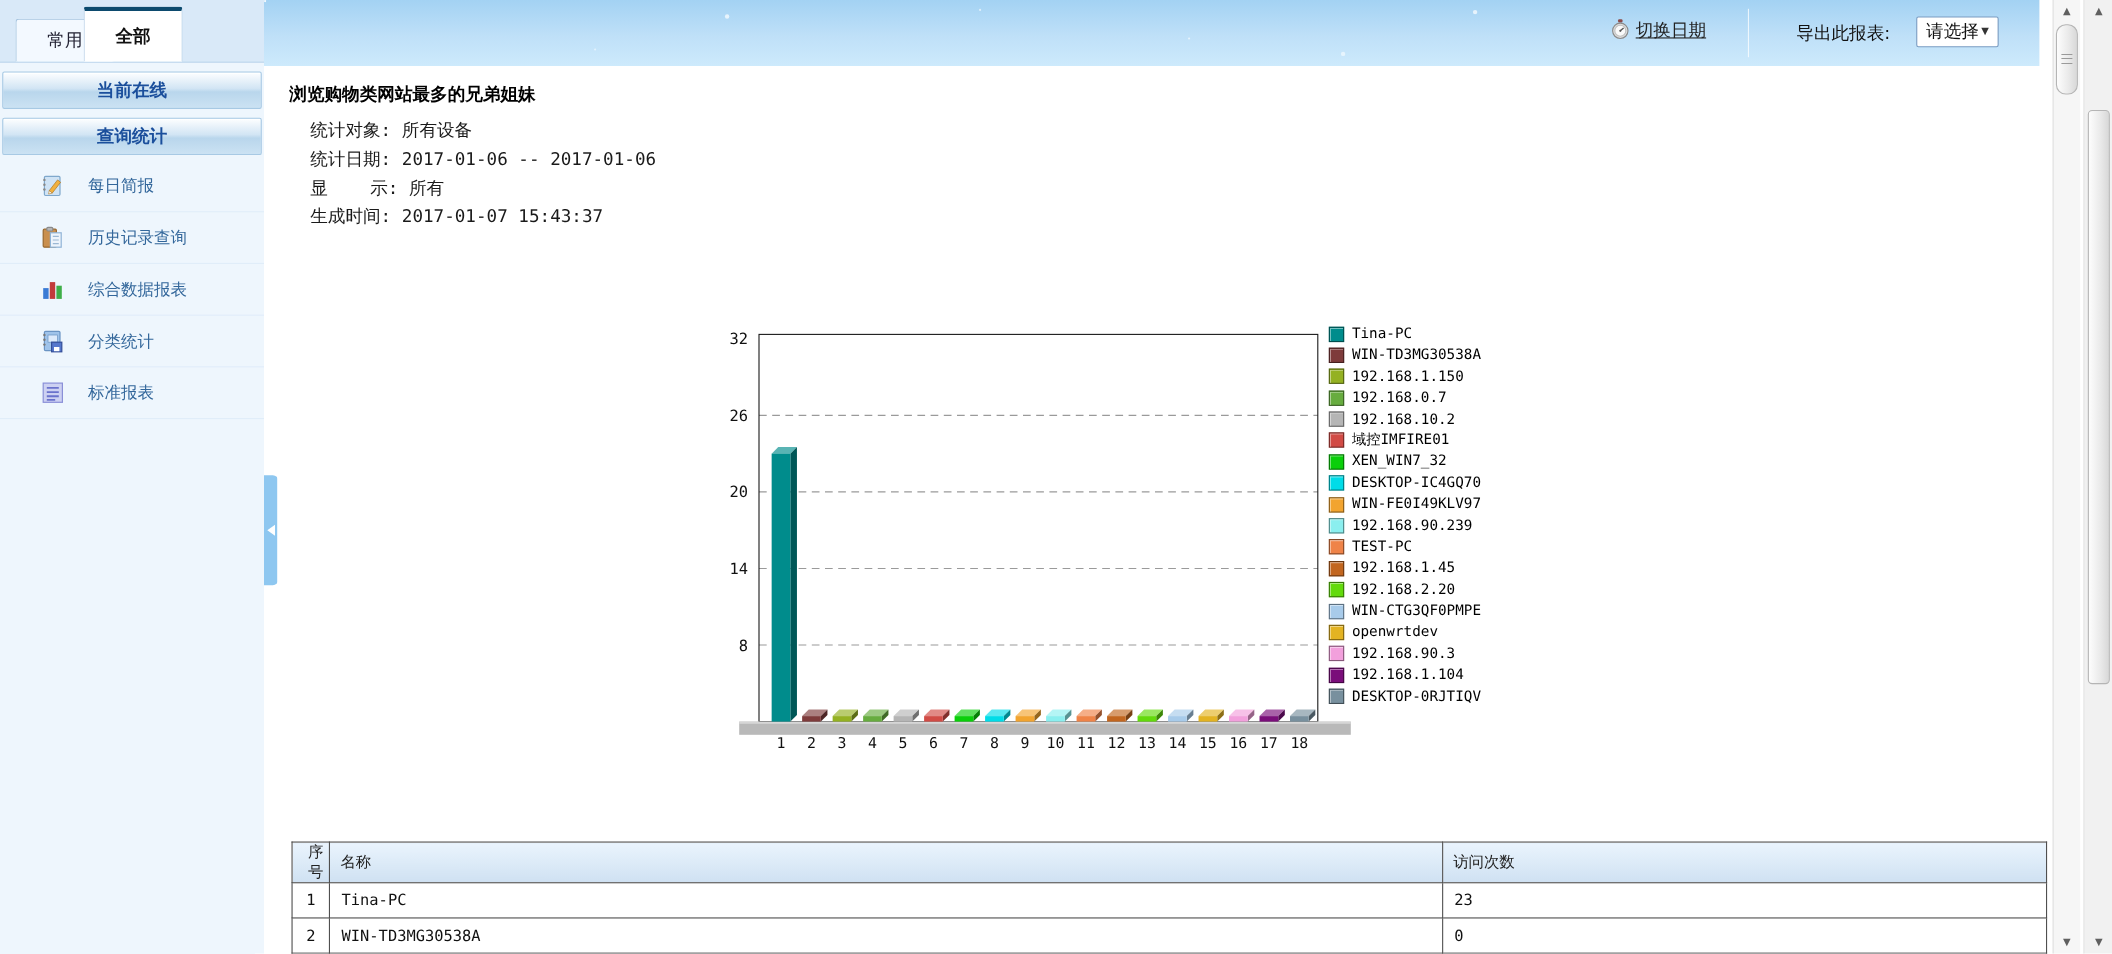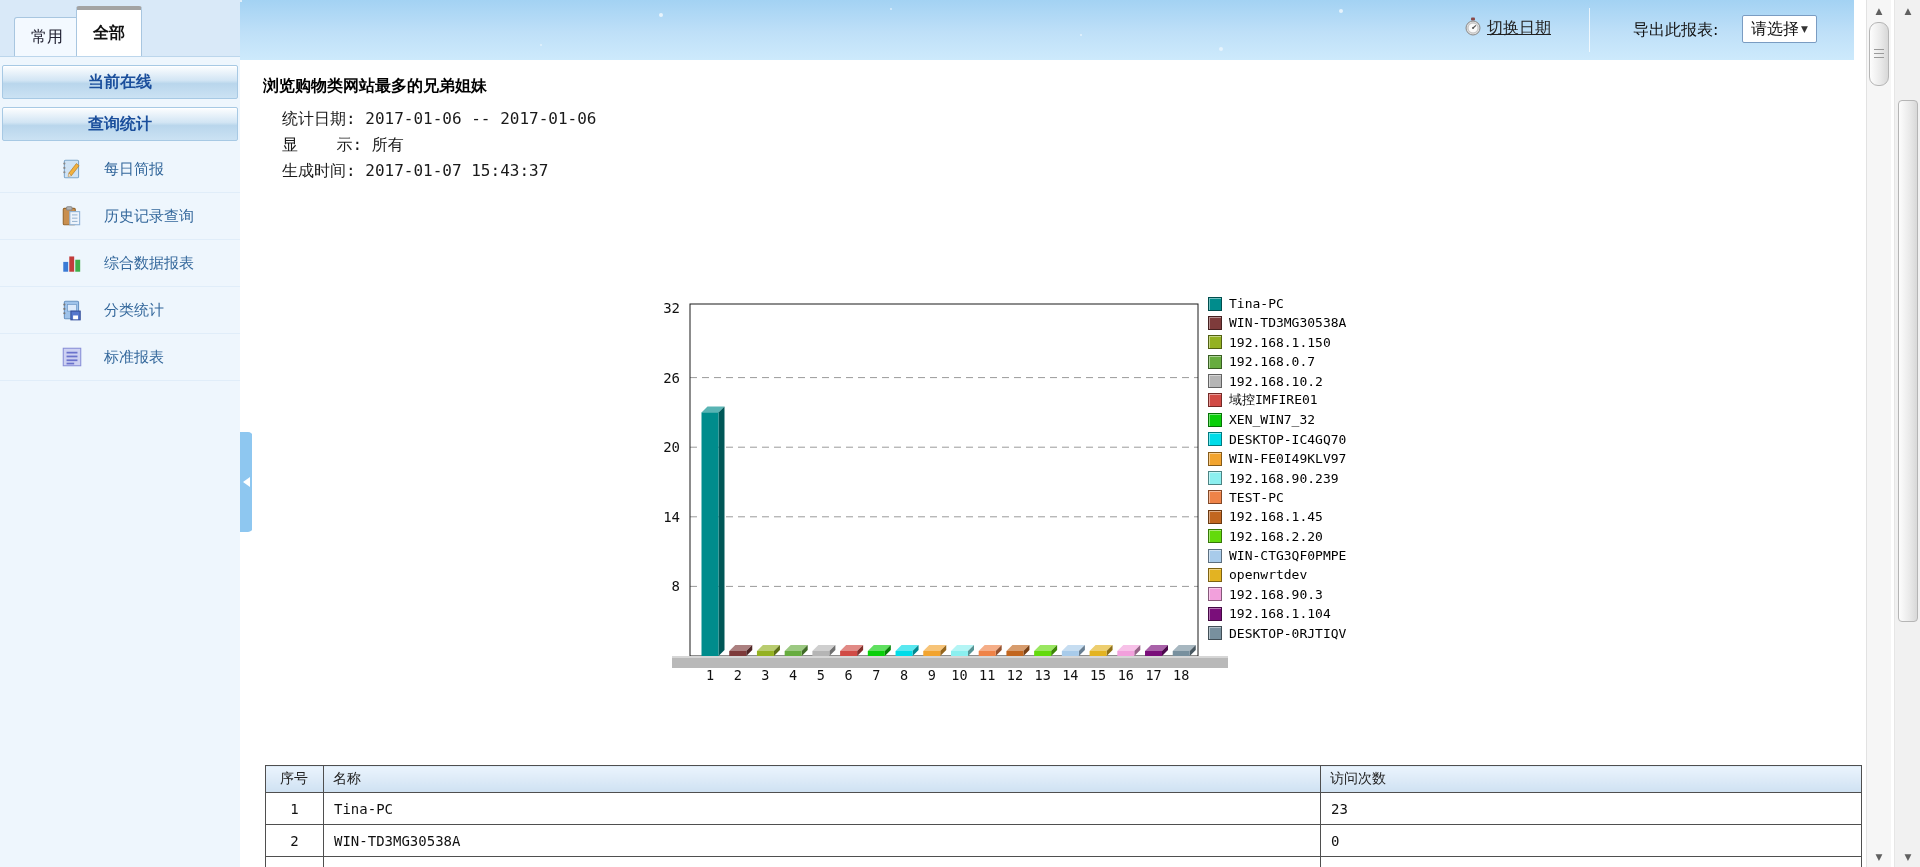--- a/index.html
+++ b/index.html
@@ -2,31 +2,31 @@
 <html><head>
 <meta charset="utf-8">
 <style>
   html,body{margin:0;padding:0}
   body{position:relative;width:1920px;height:867px;overflow:hidden;background:#fff;
        font-family:"DejaVu Sans",sans-serif;color:#222}
 
   
   .sidebar{position:absolute;left:0;top:0;width:240px;height:867px;background:#eef6fd}
   .tabstrip{position:relative;height:56px;background:#d9e9f8;border-bottom:1px solid #bcd6ec}
-  .tab{position:absolute;bottom:0;box-sizing:border-box;height:39px;padding:0 16px;
+  .tab{position:absolute;bottom:0;box-sizing:border-box;height:39px;padding:0 28px;
        display:flex;align-items:center;justify-content:center;font-size:16px;color:#223;
        background:#f3f9ff;border:1px solid #a8c6e0;border-bottom:none;border-radius:3px 3px 0 0;cursor:pointer}
-  .tab.active{height:50px;background:#fff;border-top:4px solid #a3a3a3;font-weight:bold;color:#111}
+  .tab.active{height:50px;background:#fff;border-top:4px solid #0c4a6e;font-weight:bold;color:#111}
   .group-bar{height:34px;margin:8px 2px 0 2px;box-sizing:border-box;cursor:pointer;
        background:linear-gradient(180deg,#fdfeff 0%,#d2e5f4 45%,#b9d6ec 55%,#cbe2f3 100%);
        border:1px solid #a7c9e4;border-radius:2px;box-shadow:inset 0 1px 0 #fff;
        display:flex;align-items:center;justify-content:center;
        color:#1b4f9c;font-weight:bold;font-size:16px}
   .menu{margin-top:5px}
-  .menu-item{height:46px;display:flex;align-items:center;padding-left:60px;gap:20px;
+  .menu-item{height:46px;display:flex;align-items:center;padding-left:36px;gap:20px;
        color:#33679b;font-size:15px;border-bottom:1px solid #e0edf9;cursor:pointer}
   .menu-item .ic{width:24px;height:24px;display:inline-flex}
   .handle{position:absolute;left:240px;top:432px;width:13px;height:100px;background:#8ec7f0;
        border-radius:0 5px 5px 0;display:flex;align-items:center;justify-content:center;cursor:pointer}
   .handle .tri{width:0;height:0;border-top:5px solid transparent;border-bottom:5px solid transparent;
        border-right:7px solid #fff}
 
   
   .main-bg{position:absolute;left:252px;top:60px;width:1614px;height:807px;background:#fff}
   .banner{position:absolute;left:240px;top:0;width:1614px;height:60px;
@@ -177,21 +177,21 @@
   </div>
   <div class="banner-divider"></div>
   <div class="export-label">导出此报表:</div>
   <div class="select">
     <span>请选择</span>
     <span class="caret">▼</span>
   </div>
 </div>
 
 <div class="rpt-title">浏览购物类网站最多的兄弟姐妹</div>
-<div class="rpt-meta" id="rpt-meta"><div>统计日期: 2017-01-06 -- 2017-01-06</div><div>显    示: 所有</div><div>生成时间: 2017-01-07 15:43:37</div></div>
+<div class="rpt-meta" id="rpt-meta"><div>统计对象: 所有设备</div><div>统计日期: 2017-01-06 -- 2017-01-06</div><div>显    示: 所有</div><div>生成时间: 2017-01-07 15:43:37</div></div>
 
 <svg class="chart-svg" id="chart" width="640" height="410">
     <line x1="80" y1="87.6" x2="588" y2="87.6" stroke="#9a9a9a" stroke-width="1" stroke-dasharray="7 5"></line>
     <line x1="80" y1="157.2" x2="588" y2="157.2" stroke="#9a9a9a" stroke-width="1" stroke-dasharray="7 5"></line>
     <line x1="80" y1="226.79999999999998" x2="588" y2="226.79999999999998" stroke="#9a9a9a" stroke-width="1" stroke-dasharray="7 5"></line>
     <line x1="80" y1="296.4" x2="588" y2="296.4" stroke="#9a9a9a" stroke-width="1" stroke-dasharray="7 5"></line>
     <rect x="80" y="14" width="508" height="352" fill="none" stroke="#1a1a1a"></rect>
     <text x="70" y="23" text-anchor="end" font-size="14" font-family="DejaVu Sans Mono,monospace" fill="#111">32</text>
     <text x="70" y="92.6" text-anchor="end" font-size="14" font-family="DejaVu Sans Mono,monospace" fill="#111">26</text>
     <text x="70" y="162.2" text-anchor="end" font-size="14" font-family="DejaVu Sans Mono,monospace" fill="#111">20</text>
@@ -343,21 +343,21 @@
     </div>
     <div class="legend-row">
       <span class="legend-swatch" style="background: rgb(120, 144, 158);"></span>
       <span class="legend-label">DESKTOP-0RJTIQV</span>
     </div>
   </div>
 
 <table class="rpt-table">
   <thead id="thead">
       <tr>
-        <th style="width: 58px; padding-left: 14px;">序号</th>
+        <th style="width: 34px; padding-left: 14px;">序号</th>
         <th style="width: 997px;">名称</th>
         <th style="width: 541px;">访问次数</th>
       </tr>
     </thead>
   <tbody id="tbody">
       <tr>
         <td class="idx">1</td>
         <td>Tina-PC</td>
         <td>23</td>
       </tr>

